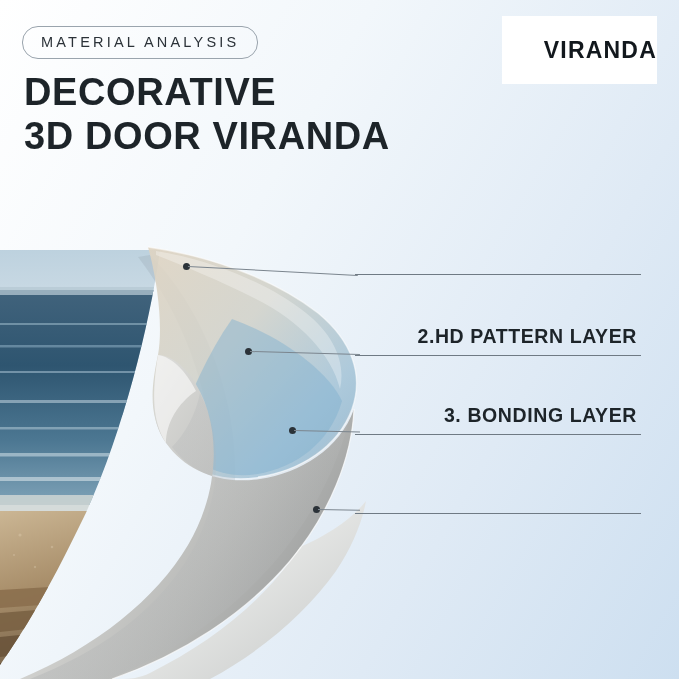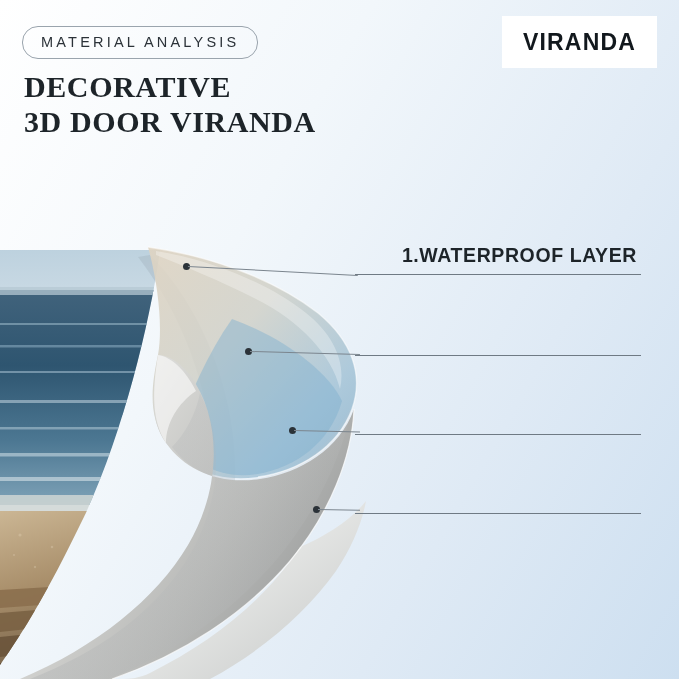--- a/index.html
+++ b/index.html
@@ -35,37 +35,36 @@
     background: transparent;
     white-space: nowrap;
   }
   #title-block {
     position: absolute;
     left: 24px;
     top: 70px;
     color: #1d2429;
   }
   .title-line {
-    font-size: 30px;
+    font-size: 38px;
     font-weight: 700;
     letter-spacing: 0.6px;
     line-height: 1.16;
     white-space: nowrap;
-    font-family: Liberation Serif, serif;
   }
   #brand-box {
     position: absolute;
     right: 22px;
     top: 16px;
     width: 155px;
-    height: 52px;
+    height: 68px;
     background: #ffffff;
     display: flex;
     align-items: center;
-    justify-content: center;
+    justify-content: flex-end;
   }
   #brand-text {
     font-size: 23px;
     font-weight: 700;
     letter-spacing: 1.2px;
     color: #12181d;
   }
 
   
   .label {
@@ -228,29 +227,30 @@
 
   <div id="title-block">
     <div class="title-line">DECORATIVE</div>
     <div class="title-line">3D DOOR VIRANDA</div>
   </div>
 
   <div id="brand-box">
     <span id="brand-text">VIRANDA</span>
   </div>
 
-  <div class="label" style="right:42px; top:244px;">1.WATERPROOF LAYER</div>
   <div class="label-rule" style="left:355px; right:38px; top:274px;"></div>
   <div class="dot" style="left:183px; top:263px;"></div>
   <div class="leader" style="left:188px; top:266px; width:170px; transform: rotate(3.0deg);"></div>
 
+  <div class="label" style="right:42px; top:325px;">2.HD PATTERN LAYER</div>
   <div class="label-rule" style="left:355px; right:38px; top:355px;"></div>
   <div class="dot" style="left:245px; top:348px;"></div>
   <div class="leader" style="left:250px; top:351px; width:110px; transform: rotate(1.5deg);"></div>
 
+  <div class="label" style="right:42px; top:404px;">3. BONDING LAYER</div>
   <div class="label-rule" style="left:355px; right:38px; top:434px;"></div>
   <div class="dot" style="left:289px; top:427px;"></div>
   <div class="leader" style="left:294px; top:430px; width:66px; transform: rotate(1.2deg);"></div>
 
   <div class="label-rule" style="left:355px; right:38px; top:513px;"></div>
   <div class="dot" style="left:313px; top:506px;"></div>
   <div class="leader" style="left:318px; top:509px; width:42px; transform: rotate(1.0deg);"></div>
 
 </div>
 

